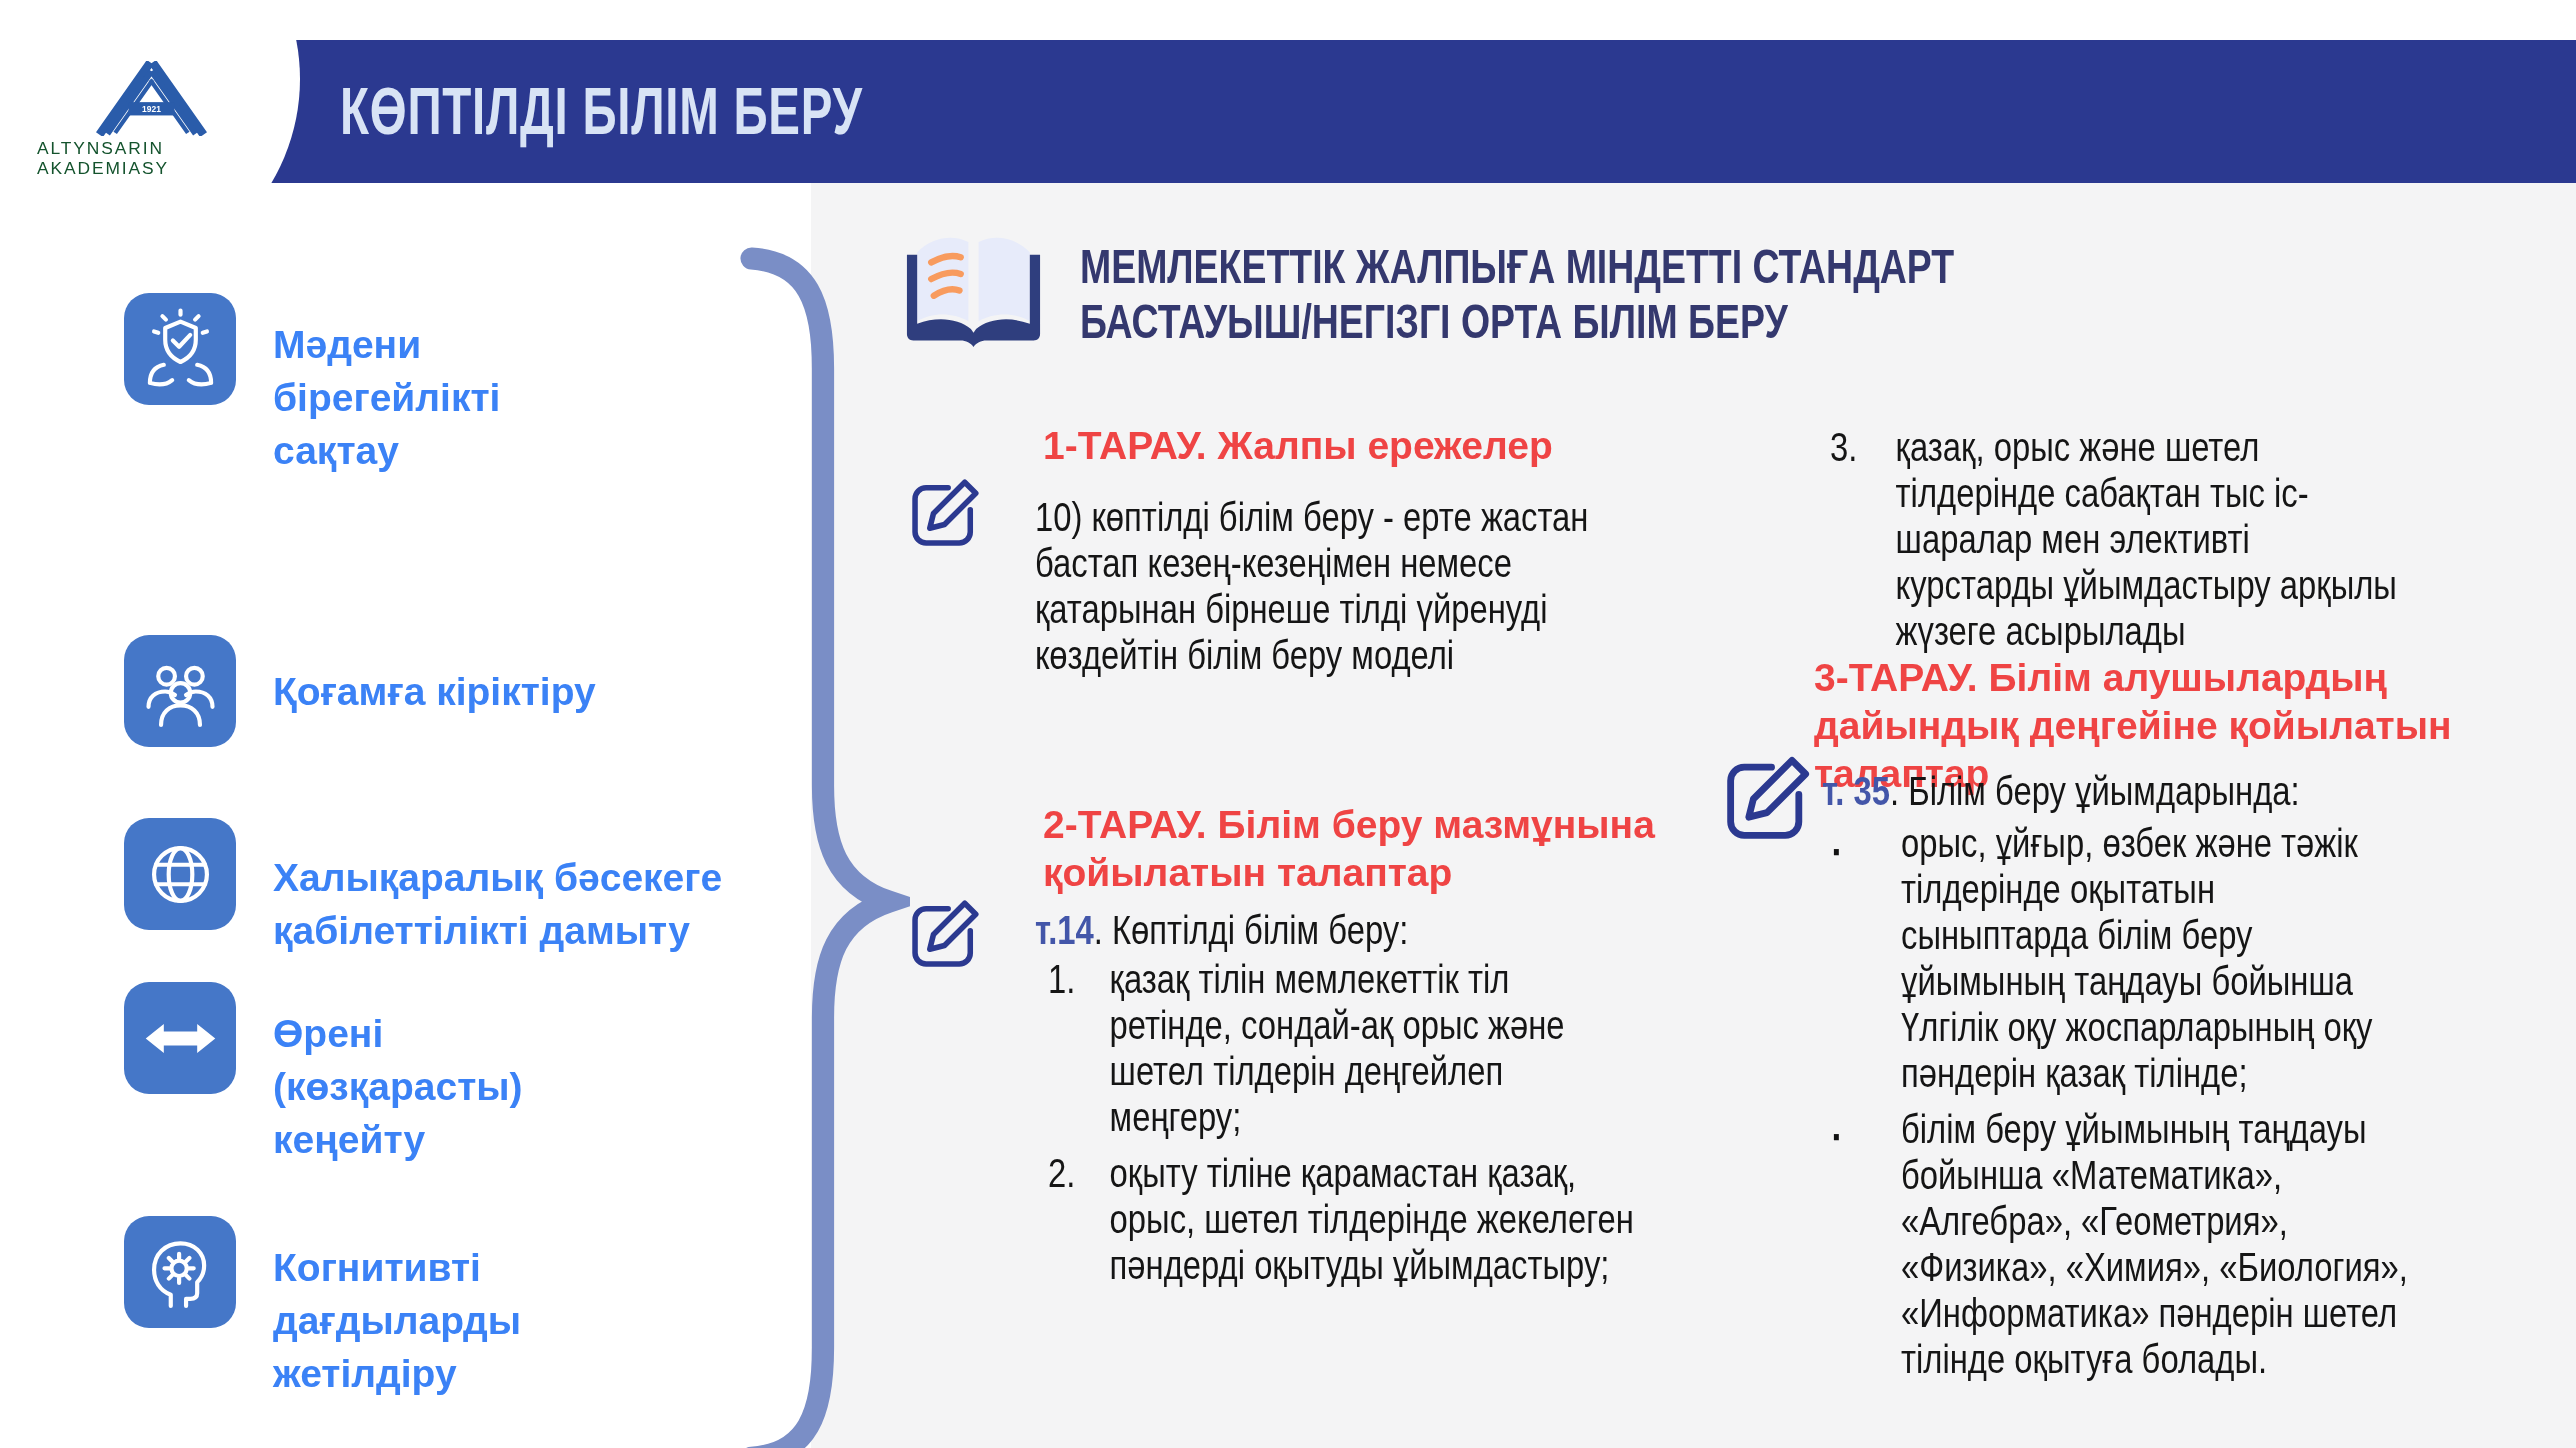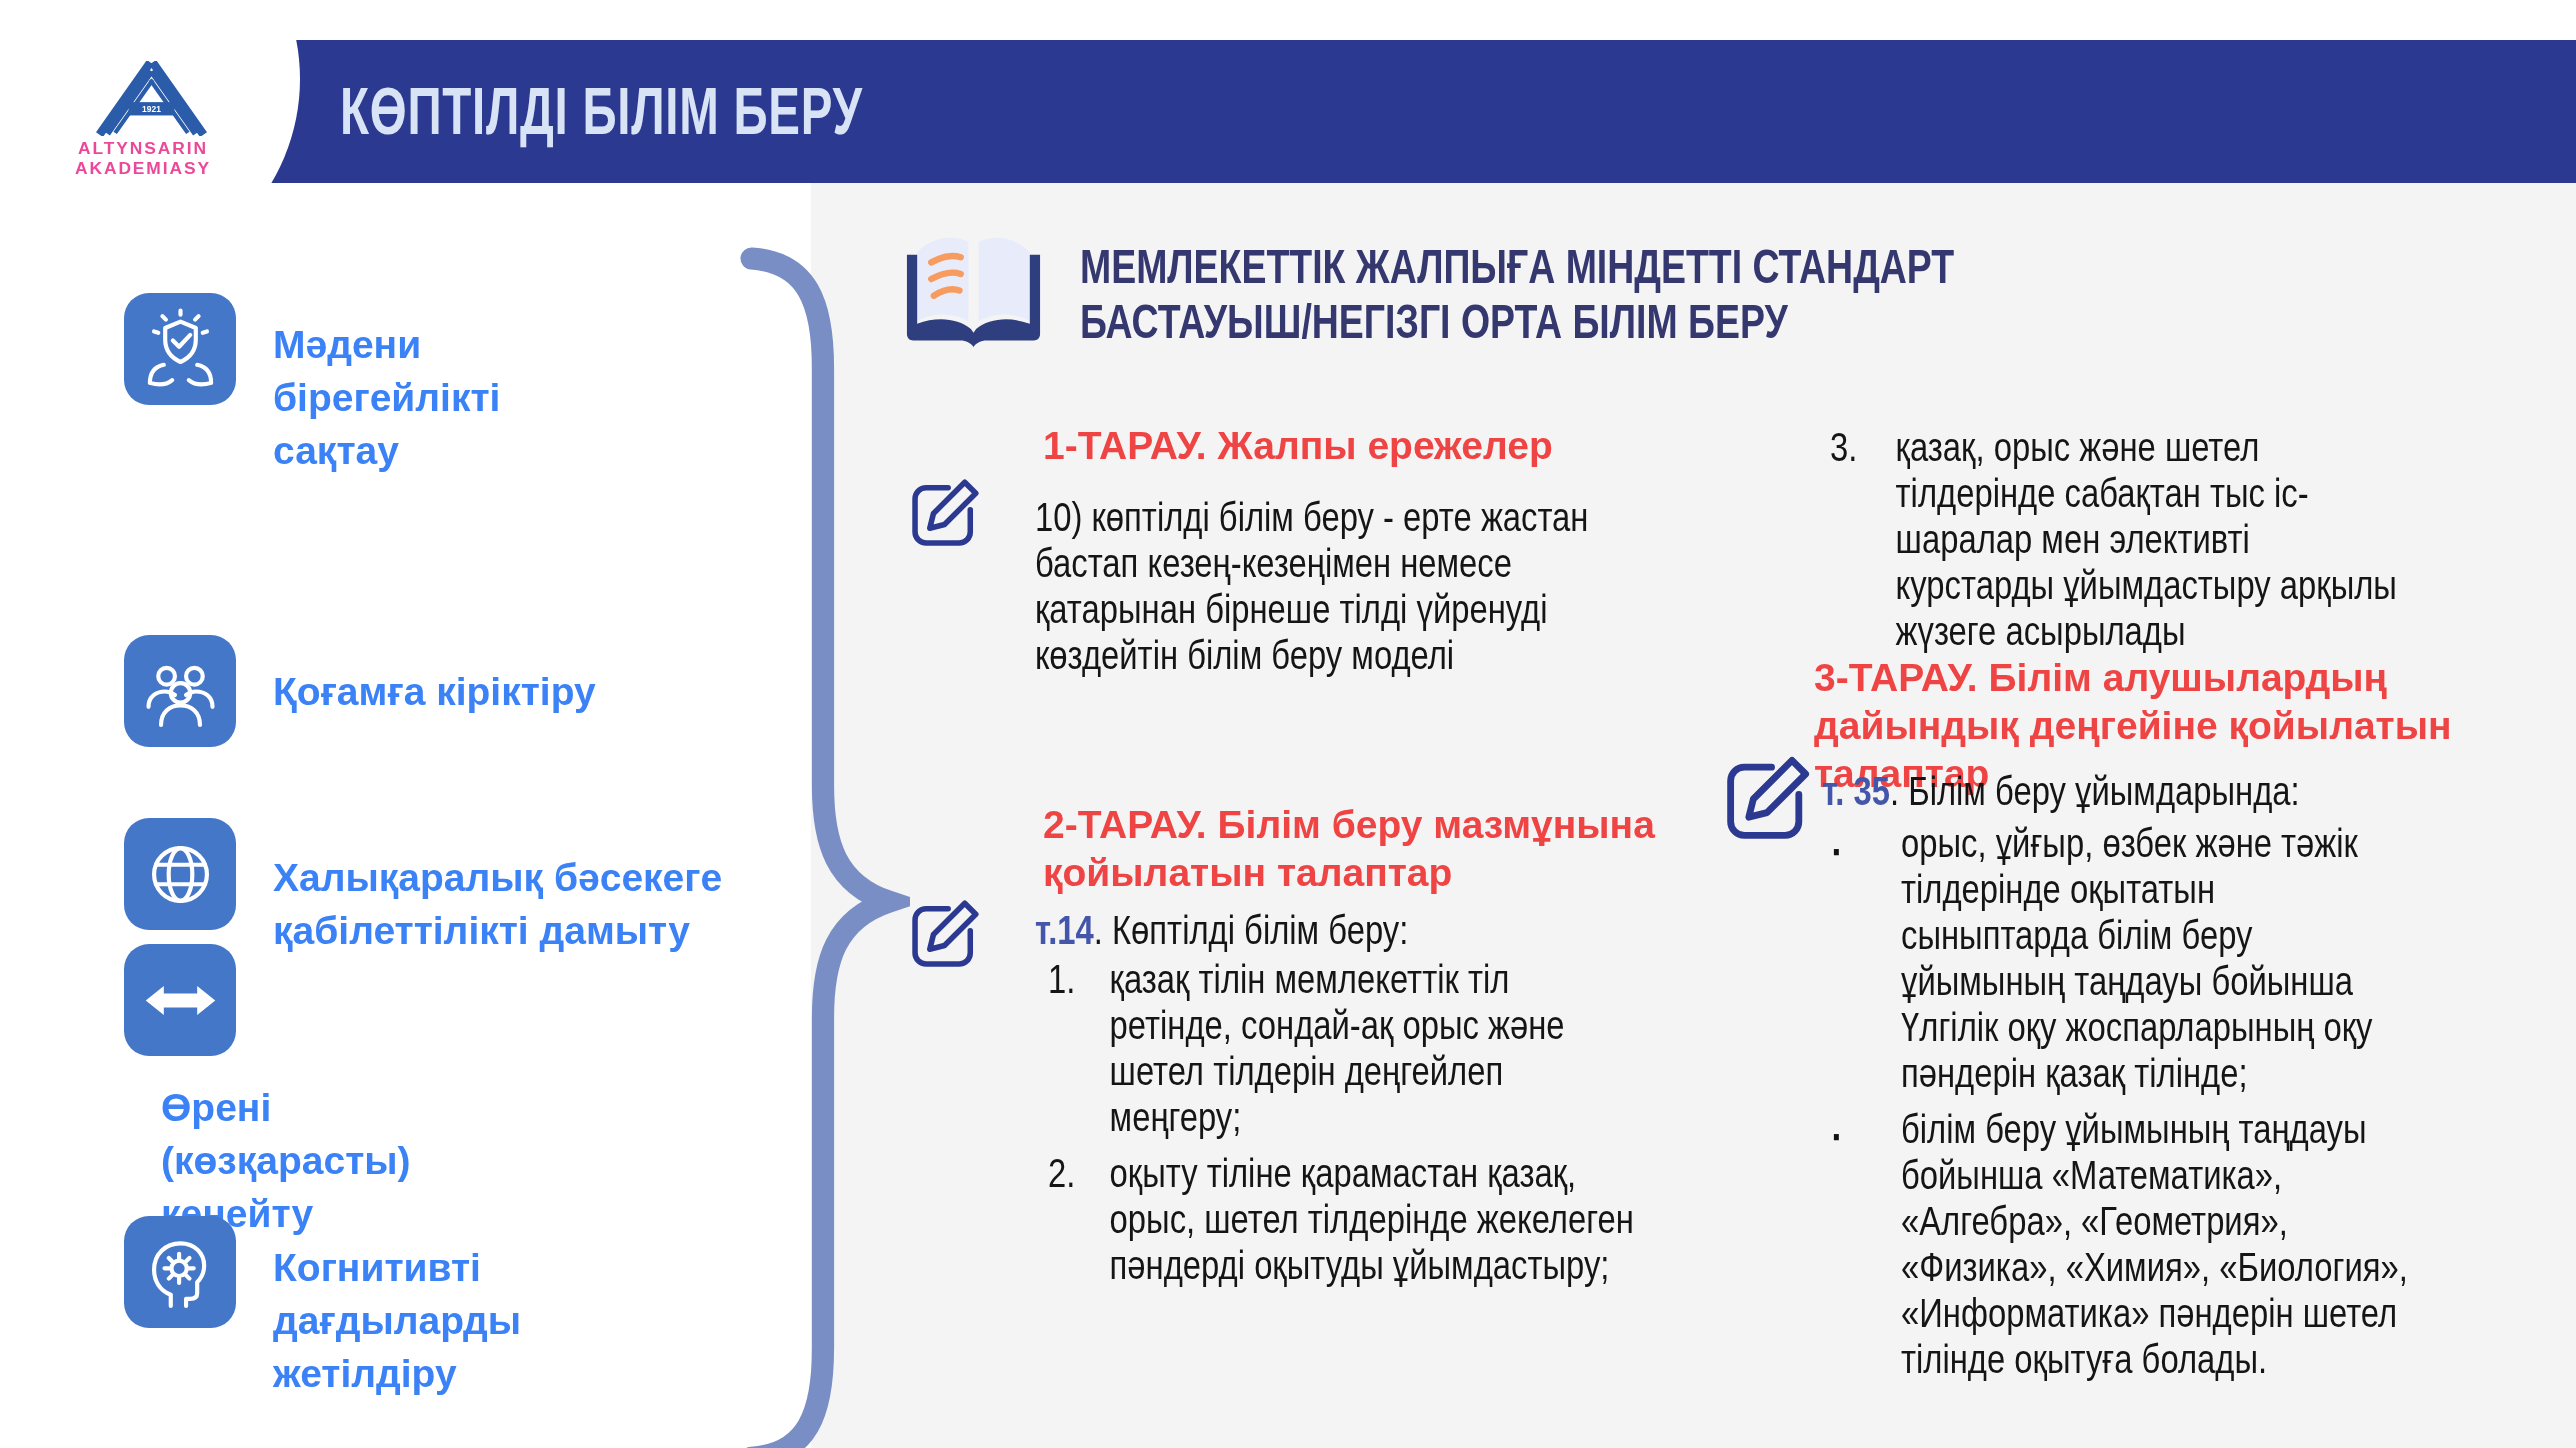--- a/index.html
+++ b/index.html
@@ -3,22 +3,22 @@
 <meta charset="utf-8">
 <style>
   html,body{margin:0;padding:0;background:#fff;}
   .page{position:relative;width:2576px;height:1449px;background:#ffffff;overflow:hidden;
         font-family:"Liberation Sans","DejaVu Sans",sans-serif;margin-top:40px;}
   .gray-panel{position:absolute;left:811px;top:143px;width:1765px;height:1299px;background:#F4F4F5;}
   
   .header{position:absolute;left:0;top:0;width:2576px;height:143px;background:#2B3990;}
   .logo-circle{position:absolute;left:-106px;top:-164px;width:406px;height:406px;border-radius:50%;background:#ffffff;z-index:3;}
   .logo-a{position:absolute;left:79px;top:21px;width:145px;height:75px;z-index:4;}
-  .logo-name{position:absolute;left:37px;top:98px;width:212px;z-index:4;text-align:center;
-             color:#ec4899;font-weight:bold;font-size:17.4px;line-height:20px;letter-spacing:1.9px;}
+  .logo-name{position:absolute;left:37px;top:98px;width:212px;z-index:4;text-align:left;
+             color:#14532d;font-weight:normal;font-size:17.4px;line-height:20px;letter-spacing:1.9px;}
   .header-title{position:absolute;left:340px;top:33px;z-index:2;margin:0;color:#D8E3F5;font-weight:bold;
                 font-size:66px;letter-spacing:1px;white-space:nowrap;transform:scaleX(.72);transform-origin:left top;}
   
   .brace{position:absolute;left:736px;top:205px;width:174px;height:1236px;z-index:5;}
   
   .side-row{position:absolute;left:124px;display:flex;align-items:flex-start;z-index:4;}
   .side-icon{flex:0 0 112px;width:112px;height:112px;border-radius:25px;background:#4577C8;
              display:flex;align-items:center;justify-content:center;}
   .side-icon svg{width:89px;height:89px;}
   .side-label{margin-left:37px;color:#3b82f6;font-weight:bold;font-size:39px;line-height:53px;}
@@ -101,21 +101,21 @@
     <div class="side-icon">
       <svg viewBox="0 0 64 64" fill="none" stroke="#fff" stroke-width="3" stroke-linecap="round" stroke-linejoin="round">
         <circle cx="32" cy="32" r="19"></circle>
         <ellipse cx="32" cy="32" rx="8.5" ry="19"></ellipse>
         <path d="M14.5 25 H49.5 M14.5 39 H49.5"></path>
       </svg>
     </div>
     <div class="side-label w480 mt34">Халықаралық бәсекеге қабілеттілікті дамыту</div>
   </div>
 
-  <div class="side-row" style="top:904px;flex-direction:column;">
+  <div class="side-row" style="top:942px;">
     <div class="side-icon">
       <svg viewBox="0 0 64 64">
         <path d="M7 32 L20 21.5 V27 H44 V21.5 L57 32 L44 42.5 V37 H20 V42.5 Z" fill="#ffffff"></path>
       </svg>
     </div>
     <div class="side-label w300 mt26">Өрені (көзқарасты) кеңейту</div>
   </div>
 
   <div class="side-row" style="top:1176px;">
     <div class="side-icon">

